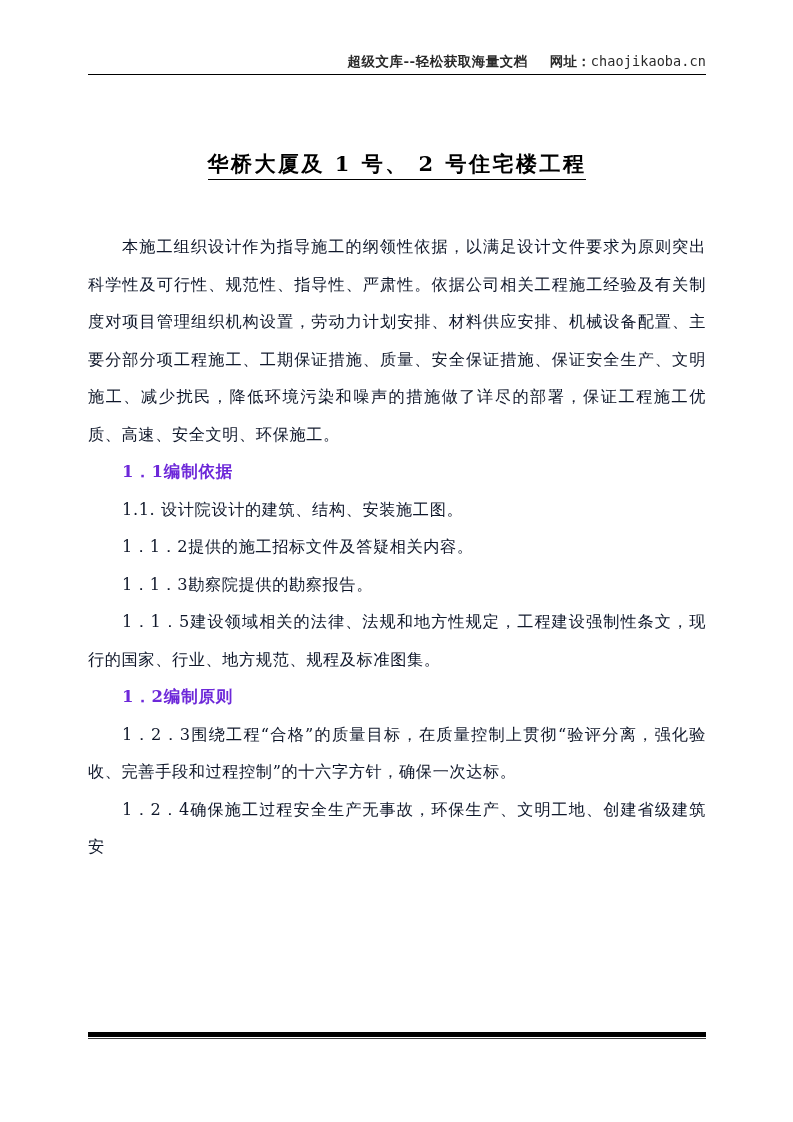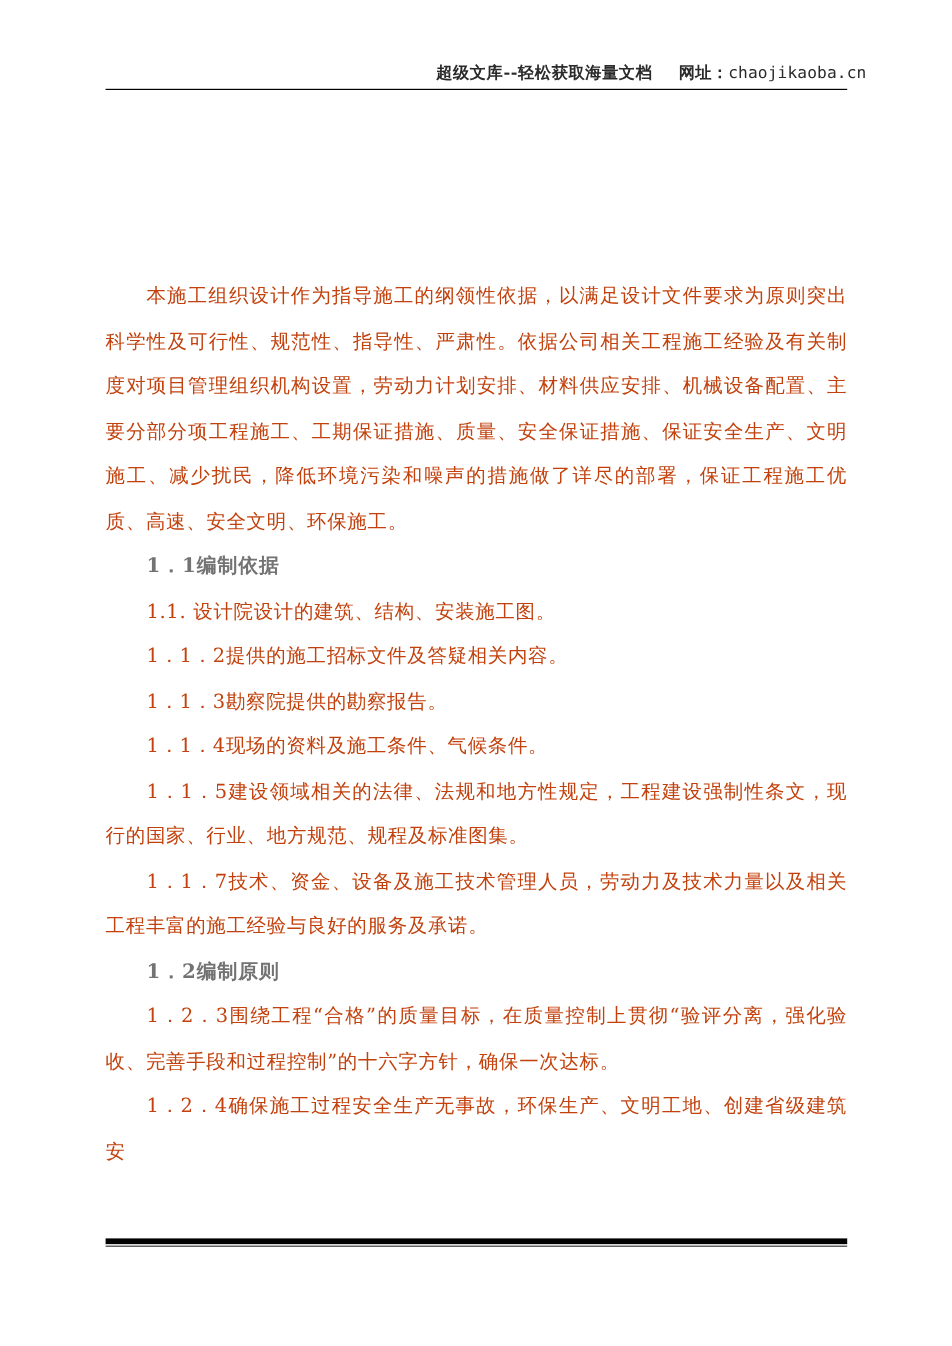--- a/index.html
+++ b/index.html
@@ -20,21 +20,21 @@
     position: absolute;
     left: 0; top: 0;
     width: 793px;
     height: 1122px;
     background: #ffffff;
   }
 
   
   .header-zone {
     position: absolute;
-    left: 104px;
+    left: 88px;
     top: 52px;
     width: 618px;
   }
   .header-line {
     text-align: right;
     font-size: 13.5px;
     line-height: 18px;
     white-space: nowrap;
     letter-spacing: 0.2px;
     color: #2a2a2a;
@@ -99,31 +99,31 @@
   }
   p.para {
     margin: 0;
     font-family: "DejaVu Serif", "Liberation Serif", serif;
     font-size: 16.2px;
     line-height: 37.5px;
     text-align: justify;
     text-justify: inter-ideograph;
     letter-spacing: 0.6px;
     text-indent: 34px;
-    color: #c2410c;
+    color: #0f172a;
   }
   p.heading {
     margin: 0;
     font-family: "DejaVu Serif", "Liberation Serif", serif;
     font-weight: bold;
     font-size: 16.5px;
     line-height: 37.5px;
     letter-spacing: 0.8px;
     text-indent: 34px;
-    color: #737373;
+    color: #6d28d9;
   }
 
   
   .footer-rule-wrap {
     position: absolute;
     left: 88px;
     top: 1032px;
     width: 618px;
   }
   .footer-rule-thick {
@@ -148,34 +148,35 @@
 <div class="page">
 
   <div class="header-zone">
     <div class="header-line">
       <span class="header-cn">超级文库--轻松获取海量文档</span><span class="header-gap"></span><span class="header-url-label">网址：</span><span class="header-url">chaojikaoba.cn</span>
     </div>
   </div>
   <div class="header-rule"></div>
 
   <div class="title-block">
+    <div class="title-row">
+      <span class="title-line">华桥大厦及 1 号、 2 号住宅楼工程</span>
+    </div>
   </div>
 
   <div class="body-zone">
 
     <p class="para">本施工组织设计作为指导施工的纲领性依据，以满足设计文件要求为原则突出科学性及可行性、规范性、指导性、严肃性。依据公司相关工程施工经验及有关制度对项目管理组织机构设置，劳动力计划安排、材料供应安排、机械设备配置、主要分部分项工程施工、工期保证措施、质量、安全保证措施、保证安全生产、文明施工、减少扰民，降低环境污染和噪声的措施做了详尽的部署，保证工程施工优质、高速、安全文明、环保施工。</p>
 
     <p class="heading">1．1编制依据</p>
 
     <p class="para">1.1. 设计院设计的建筑、结构、安装施工图。</p>
     <p class="para">1．1．2提供的施工招标文件及答疑相关内容。</p>
     <p class="para">1．1．3勘察院提供的勘察报告。</p>
-    <p class="para">1．1．4现场的资料及施工条件、气候条件。</p>
     <p class="para">1．1．5建设领域相关的法律、法规和地方性规定，工程建设强制性条文，现行的国家、行业、地方规范、规程及标准图集。</p>
-    <p class="para">1．1．7技术、资金、设备及施工技术管理人员，劳动力及技术力量以及相关工程丰富的施工经验与良好的服务及承诺。</p>
 
     <p class="heading">1．2编制原则</p>
 
     <p class="para">1．2．3围绕工程“合格”的质量目标，在质量控制上贯彻“验评分离，强化验收、完善手段和过程控制”的十六字方针，确保一次达标。</p>
     <p class="para">1．2．4确保施工过程安全生产无事故，环保生产、文明工地、创建省级建筑安</p>
 
   </div>
 
   <div class="footer-rule-wrap">
     <div class="footer-rule-thick"></div>

